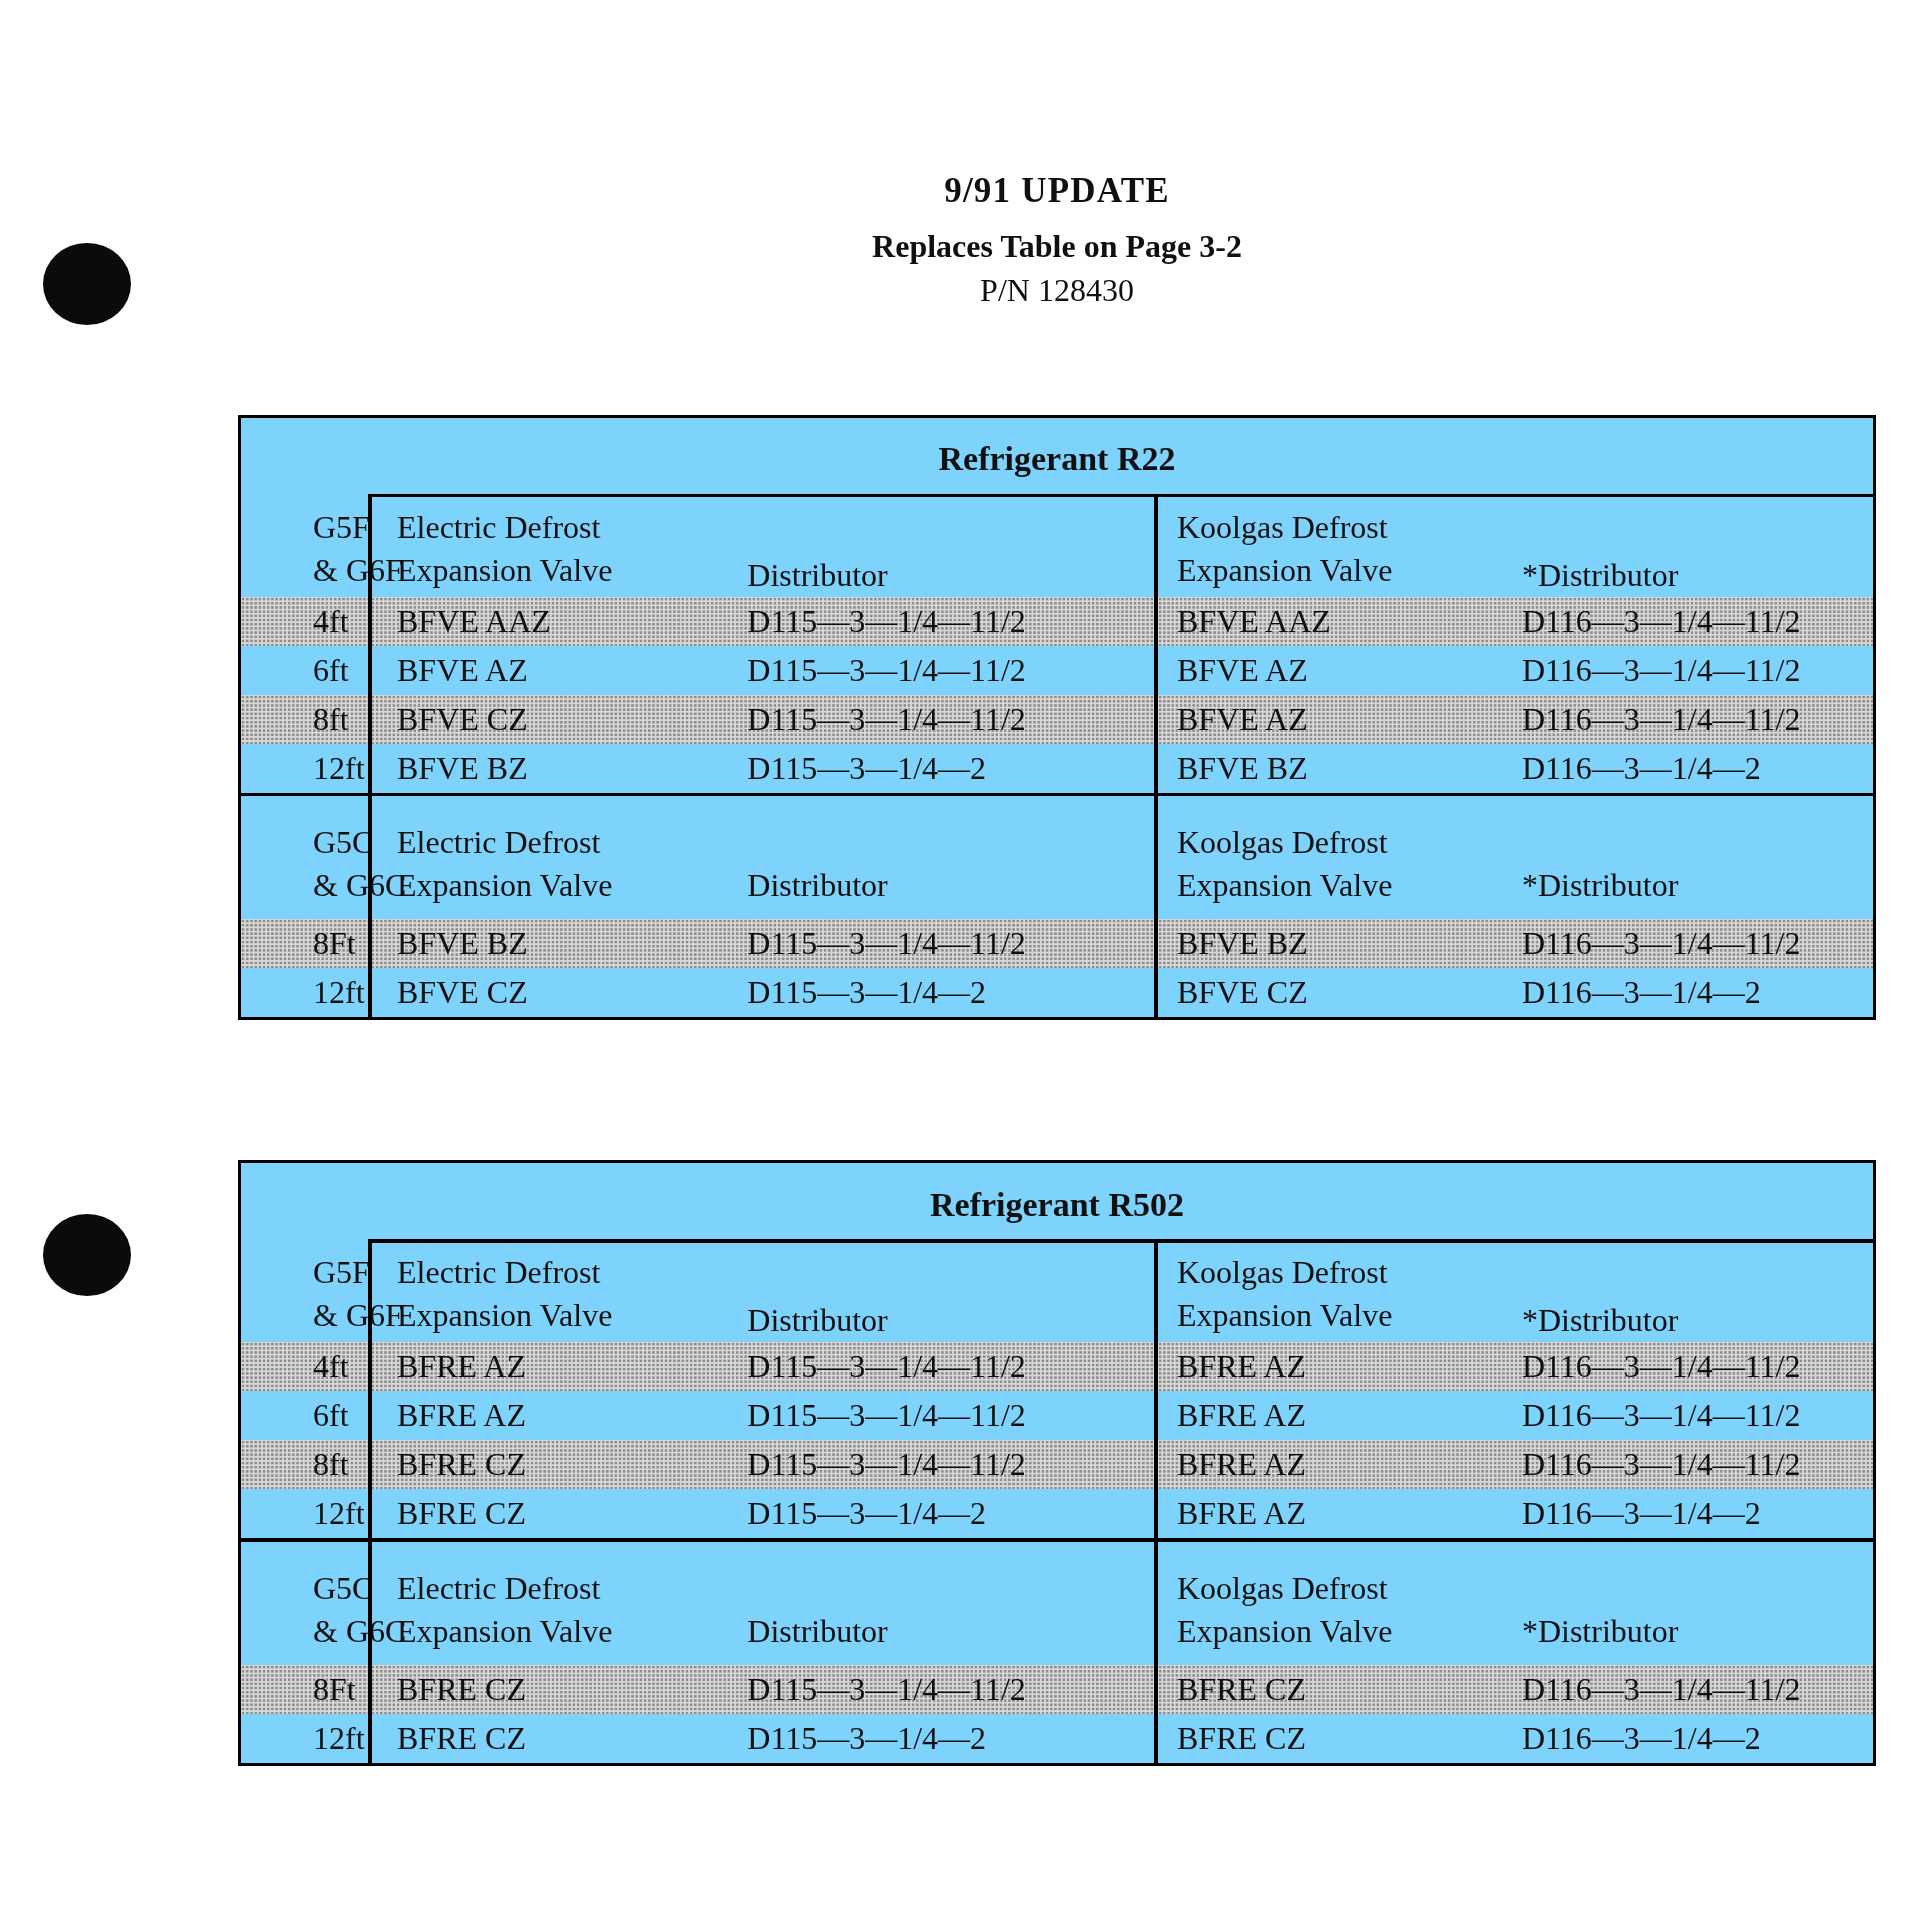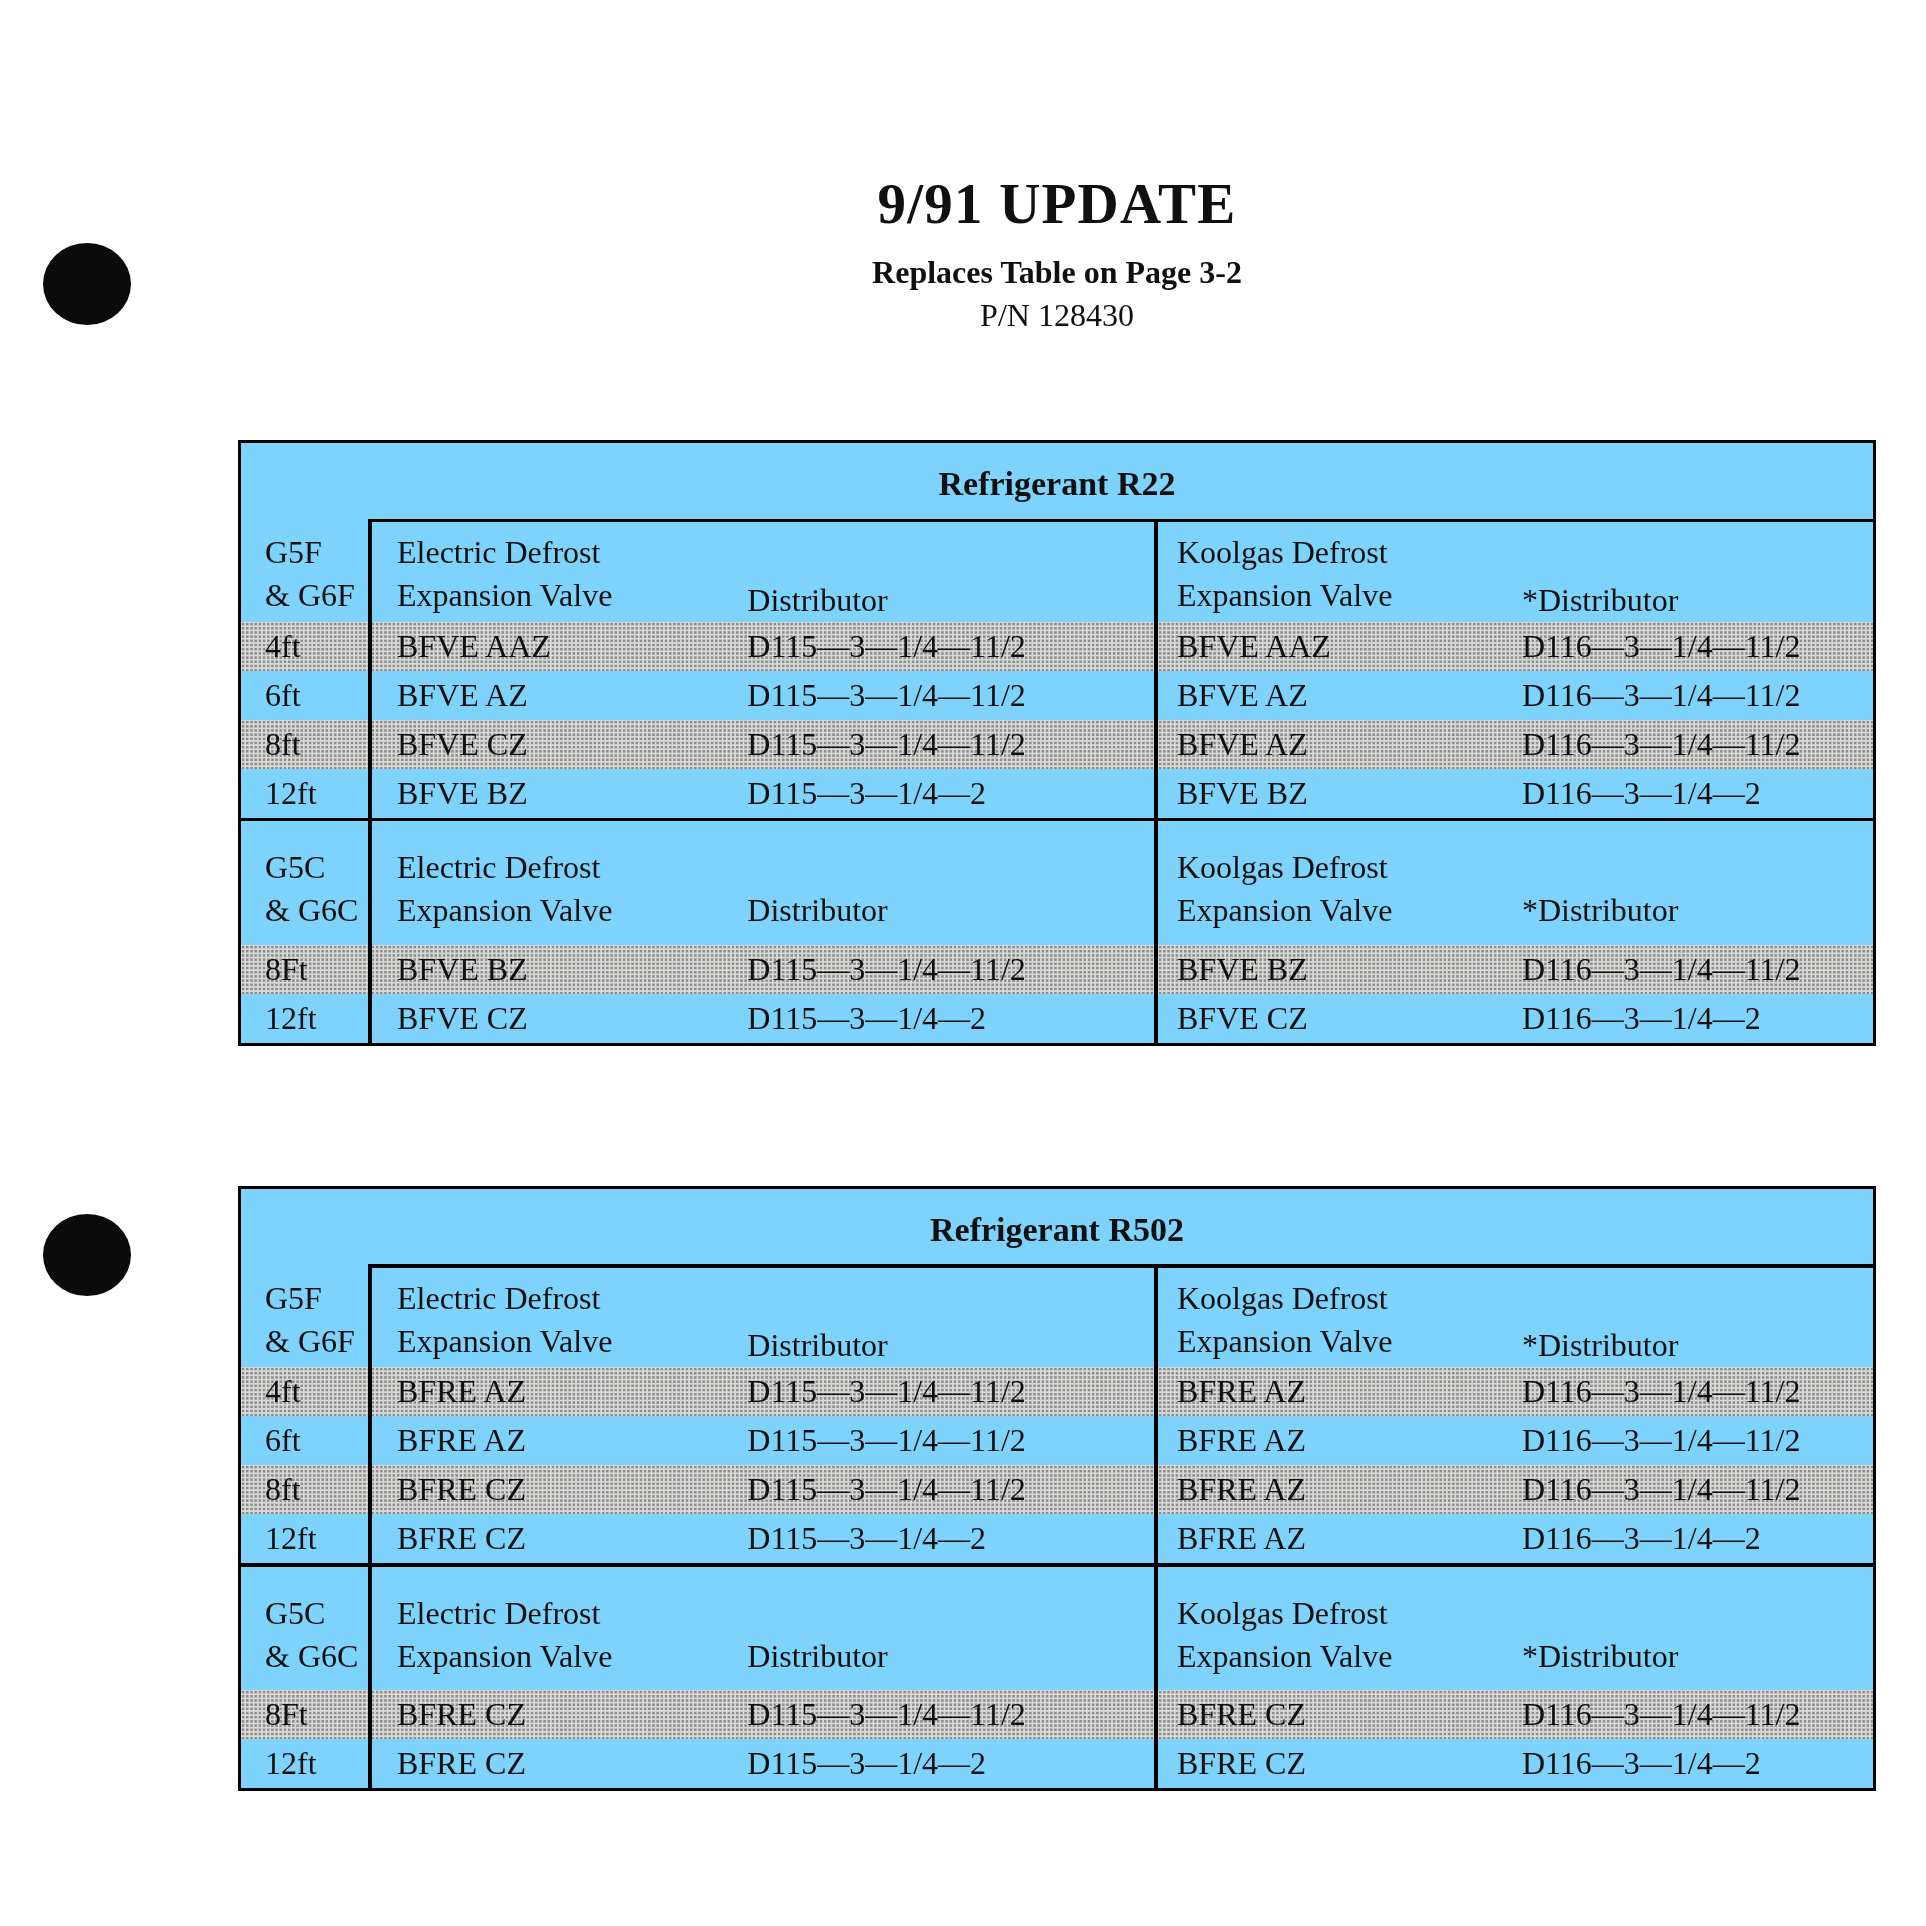--- a/index.html
+++ b/index.html
@@ -9,21 +9,21 @@
     font-family:"Liberation Serif", serif; color:#101010;
   }
   .punch-hole {
     position:absolute; left:43px; width:88px; height:82px;
     background:#0b0b0b; border-radius:50%;
   }
   .hole-1 { top:243px; }
   .hole-2 { top:1214px; }
 
   .headings { margin-left:238px; width:1638px; text-align:center; padding-top:171px; }
-  .h-update   { font-size:57px; font-weight:bold; letter-spacing:1.2px; line-height:1.15; }
+  .h-update   { font-size:35px; font-weight:bold; letter-spacing:1.2px; line-height:1.15; }
   .h-title    { font-size:39px; font-weight:bold; margin-top:11.6px; line-height:1.2; }
   .h-replaces { font-size:32px;  margin-top:17px;  line-height:1.15;font-weight:bold; }
   .h-pn       { font-size:32px;  margin-top:7px;  line-height:1.15; }
 
   .ptable {
     margin-left:238px; width:1638px; border:3.9px solid #000;
     margin-top:106px; background:#7dd3fc;
   }
   .ptable + .ptable { margin-top:140px; }
   .ptable-title {
@@ -40,21 +40,21 @@
   .row { display:grid; grid-template-columns:127px 362px 424px 364px 353px; }
   .hrow { min-height:103px; padding-top:12.3px; align-items:start; }
   .hrow2 { padding-top:25px; margin-bottom:12.3px; }
   .drow { height:49px; align-items:center; }
   .shaded {
     background-color:#d8d8d6;
     background-image:radial-gradient(circle, #8d8d8d 1.2px, rgba(0,0,0,0) 1.2px);
     background-size:4.2px 4.2px;
   }
   .cell { font-size:32px; line-height:43px; white-space:nowrap; }
-  .c1 { padding-left:24px; }
+  .c1 { padding-left:24px;margin-left:48px; }
   .c2 { padding-left:29px; }
   .c3 { padding-left:17.3px; }
   .c4 { padding-left:23px; }
   .c5 { padding-left:3.9px; }
   .bottom { align-self:end; }
 </style>
 </head>
 <body>
 
 <div class="punch-hole hole-1"></div>

